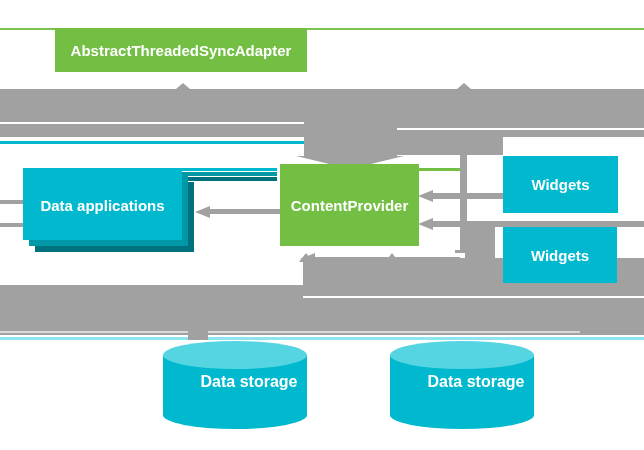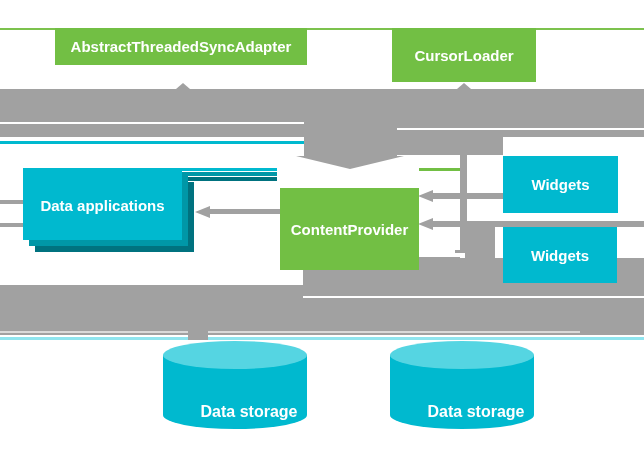--- a/index.html
+++ b/index.html
@@ -19,21 +19,21 @@
                 border-bottom:6px solid var(--arrow-gray);}
   .tri-up-med{border-left:7px solid transparent;border-right:7px solid transparent;
               border-bottom:9px solid var(--arrow-gray);}
   .tri-left{border-top:6px solid transparent;border-bottom:6px solid transparent;
             border-right:15px solid var(--arrow-gray);}
   .cyl{position:absolute;width:144px;height:88px;}
   .cyl .body{position:absolute;left:0;top:14px;width:144px;height:60px;background:var(--cyan);}
   .cyl .bottom{position:absolute;left:0;top:60px;width:144px;height:28px;border-radius:50%;background:var(--cyan);}
   .cyl .top{position:absolute;left:0;top:0;width:144px;height:28px;border-radius:50%;background:var(--cylinder-top);}
   .cyl .lbl{position:absolute;left:0;top:32px;width:172px;text-align:center;
-            color:#fff;font-weight:700;font-size:16px;margin-top:30px;}
+            color:#fff;font-weight:700;font-size:16px;}
 </style>
 </head>
 <body>
 
 <div class="stage">
 
   <div class="abs" style="left:0;top:28px;width:644px;height:2px;background:var(--line-green);"></div>
   <div class="abs" style="left:0;top:141px;width:503px;height:3px;background:var(--cyan);"></div>
 
   <div class="abs gray" style="left:0;top:89px;width:644px;height:48px;"></div>
@@ -73,27 +73,24 @@
 
   <div class="abs" style="left:23px;top:168px;width:254px;height:3px;background:var(--cyan);"></div>
   <div class="abs" style="left:182px;top:172px;width:95px;height:4px;background:var(--cyan-dark);"></div>
   <div class="abs" style="left:188px;top:177px;width:89px;height:4px;background:var(--cyan-darker);"></div>
   <div class="abs" style="left:35px;top:182px;width:159px;height:70px;background:var(--cyan-darker);"></div>
   <div class="abs" style="left:29px;top:176px;width:159px;height:70px;background:var(--cyan-dark);"></div>
   <div class="node cyan" style="left:23px;top:170px;width:159px;height:70px;">
     <span>Data applications</span>
   </div>
 
-  <div class="node green" style="left:55px;top:28px;width:252px;height:37px;">
+  <div class="node green" style="left:55px;top:28px;width:252px;height:44px;">
     <span>AbstractThreadedSyncAdapter</span>
   </div>
-  <div class="node green" style="left:392px;top:28px;width:144px;height:54px;">
-    <span>CursorLoader</span>
-  </div>
-  <div class="node green" style="left:280px;top:188px;width:139px;height:82px;">
+  <div class="node green" style="left:280px;top:164px;width:139px;height:82px;">
     <span>ContentProvider</span>
   </div>
 
   <div class="node cyan" style="left:503px;top:156px;width:115px;height:57px;">
     <span>Widgets</span>
   </div>
   <div class="node cyan" style="left:503px;top:227px;width:114px;height:56px;">
     <span>Widgets</span>
   </div>
 

